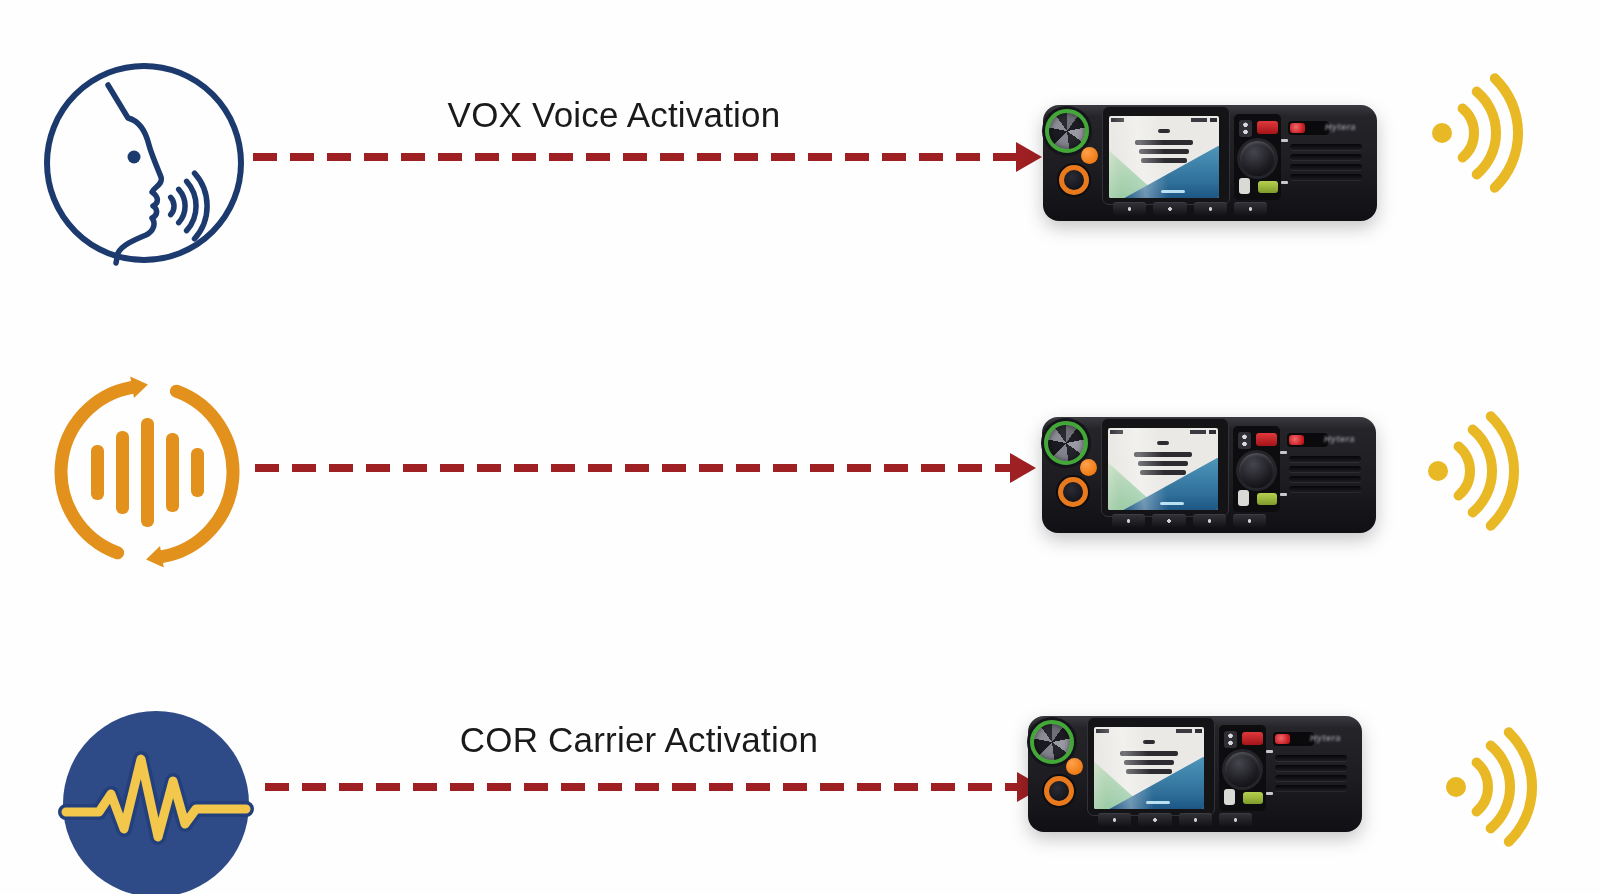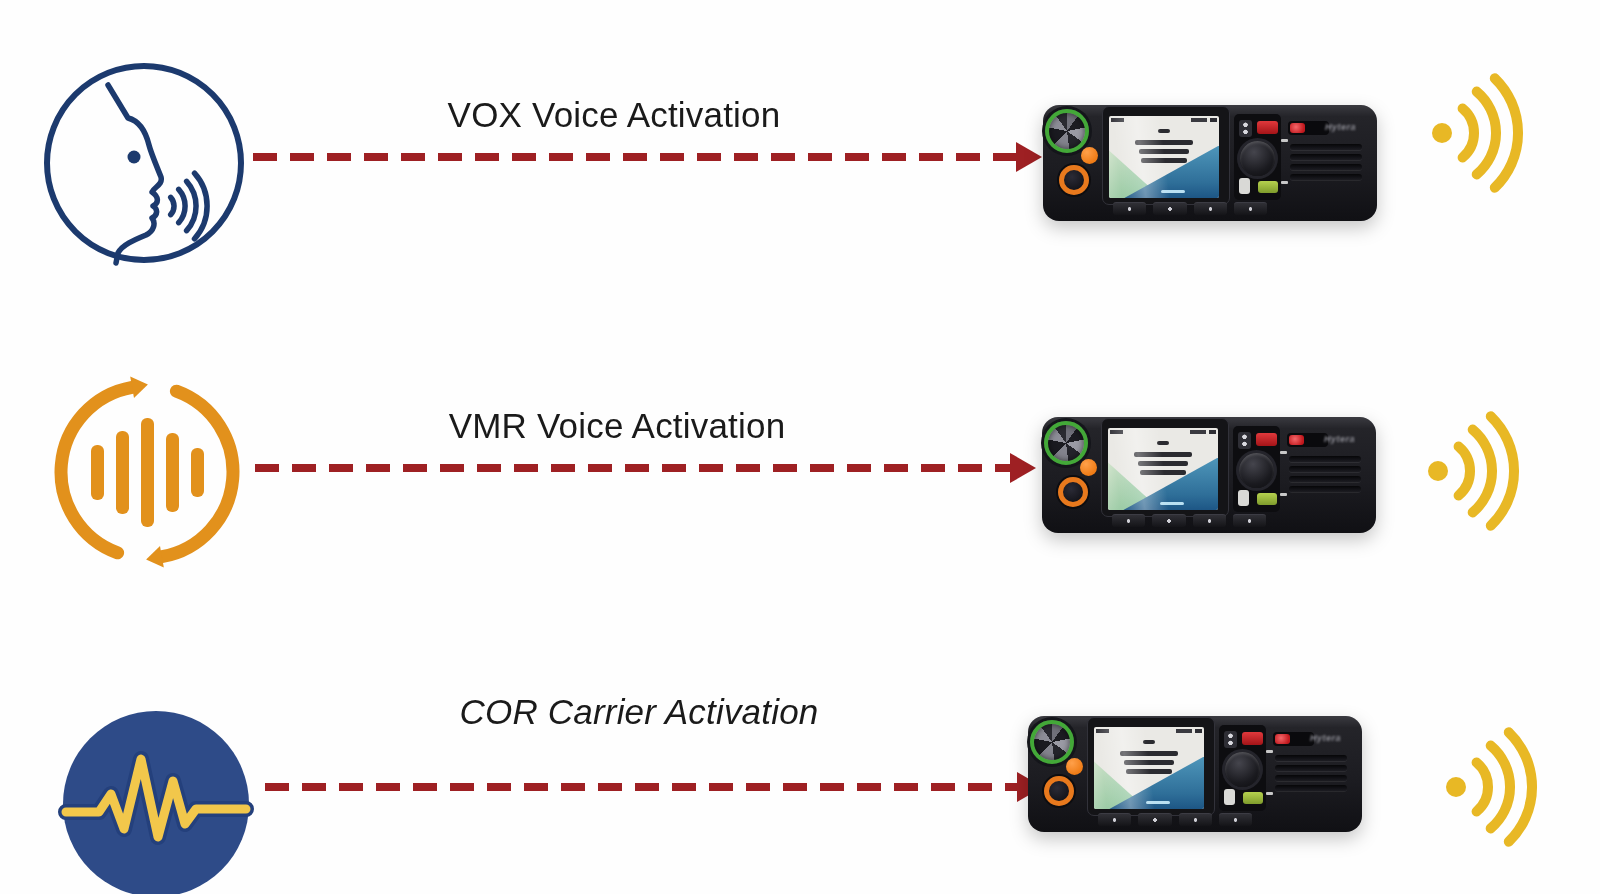--- a/index.html
+++ b/index.html
@@ -10,21 +10,21 @@
   .row{position:absolute;inset:0;pointer-events:none;margin-top:28px;}
 
   
   .lbl{
     position:absolute;transform:translate(-50%,-50%);
     font-size:35px;font-weight:500;letter-spacing:.2px;
     color:var(--label_text,#1a1a1a);white-space:nowrap;
   }
   .row1 .lbl{left:614px;top:87px;}
   .row2 .lbl{left:617px;top:398px;}
-  .row3 .lbl{left:639px;top:684px;font-style:italic;}
+  .row3 .lbl{left:639px;top:712px;}
 
   
   .src{position:absolute;}
   .row1 .src{left:42px;top:33px;width:205px;height:205px;}
   .row2 .src{left:45px;top:342px;width:205px;height:205px;}
   .row3 .src{left:61px;top:681px;width:190px;height:190px;}
   .src svg{width:100%;height:100%;overflow:visible;display:block;}
 
   .stroke-navy{stroke:var(--face_navy,#1c3a6e);fill:none;}
   .fill-navy{fill:var(--face_navy,#1c3a6e);}
@@ -231,21 +231,20 @@
         <polygon class="fill-orange" points="102.9,14.5 89,28.1 85.2,6.5"></polygon>
         <path class="stroke-orange" stroke-width="13" stroke-linecap="round" d="M131.4 21.2 A86 86 0 0 1 116.9 186.7"></path>
         <polygon class="fill-orange" points="101.1,189.5 115,175.9 118.8,197.5"></polygon>
         <rect class="fill-orange" x="46" y="75" width="13" height="55" rx="6"></rect>
         <rect class="fill-orange" x="71" y="61" width="13" height="83" rx="6"></rect>
         <rect class="fill-orange" x="96" y="48" width="13" height="109" rx="6"></rect>
         <rect class="fill-orange" x="121" y="63" width="13" height="79" rx="6"></rect>
         <rect class="fill-orange" x="146" y="78" width="13" height="49" rx="6"></rect>
       </svg>
     </div>
-    <div class="lbl">VMR Voice Activation</div>
     <div class="arrow">
       <div class="a-line"></div>
       <div class="a-head"></div>
     </div>
     <div class="radio-slot">
   <div class="radio">
     <div class="r-body"></div>
     <div class="rk-channel"></div>
     <div class="rk-orangedot"></div>
     <div class="rk-vol"></div>

